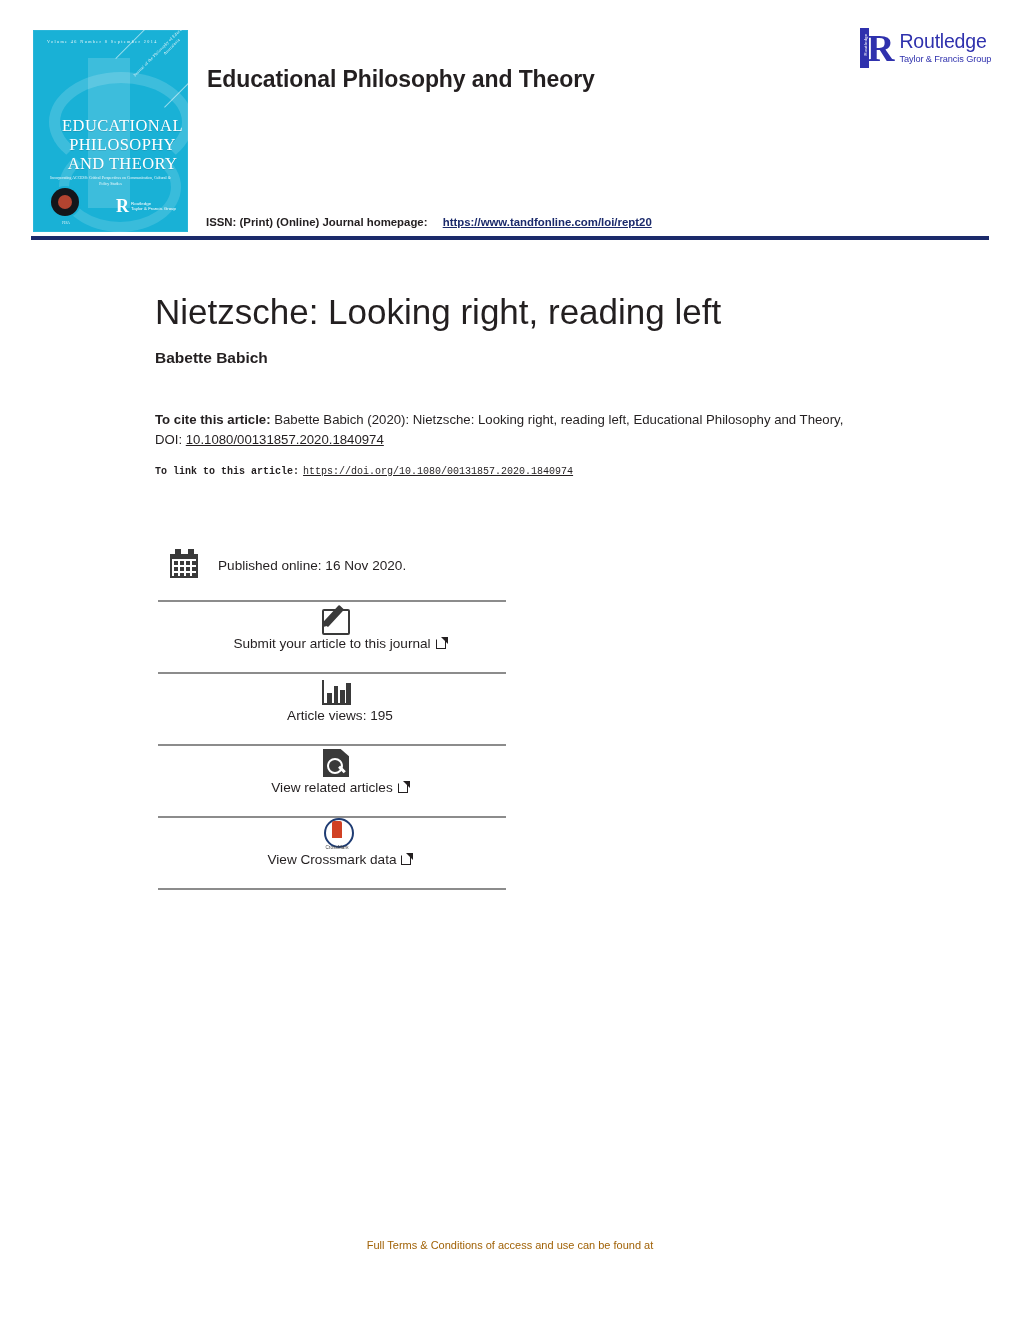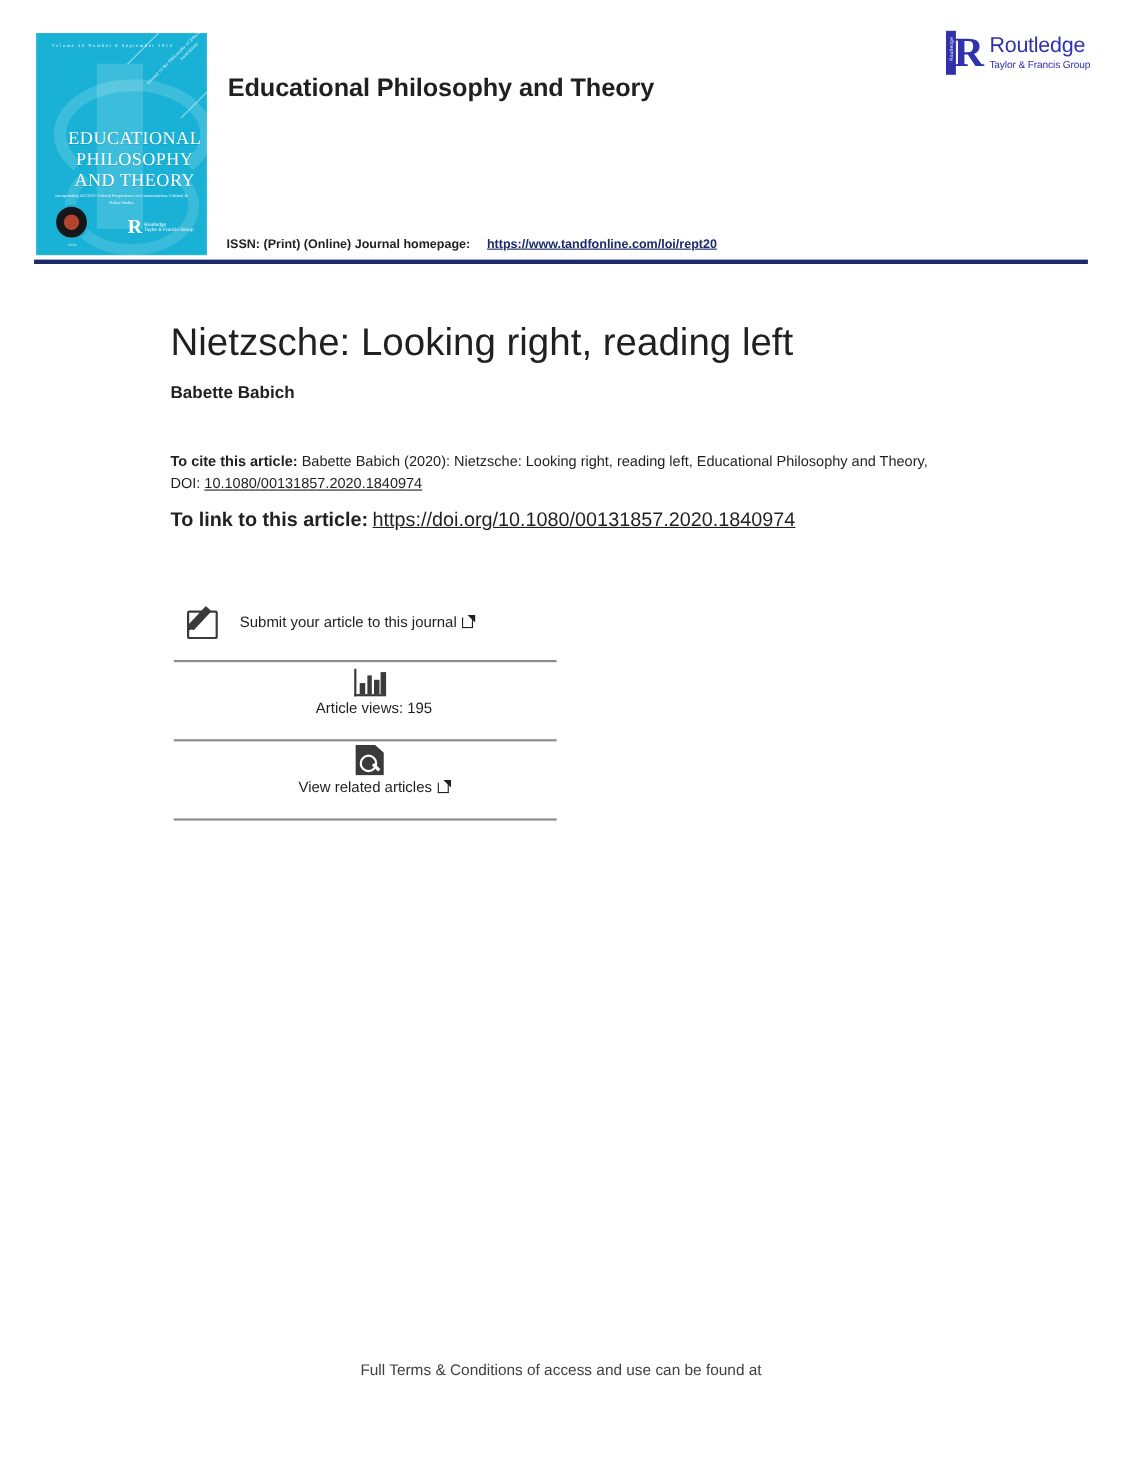--- a/index.html
+++ b/index.html
@@ -265,22 +265,23 @@
   #cite-block .lbl { font-weight: 700; }
   #cite-block .doi {
     color: #231f20;
     text-decoration: underline;
   }
 
   #link-block {
     position: absolute;
     left: 155px; top: 462px;
     width: 690px;
-    font-size: 18px;
+    font-size: 10px;
     line-height: 20px;
+    font-family: Liberation Mono, monospace;
   }
   #link-block .lbl { font-weight: 700; }
   #link-block .doi-url {
     color: #231f20;
     text-decoration: underline;
     margin-left: 4px;
   }
 
   
   #meta {
@@ -467,23 +468,23 @@
     color: #3a3a3a;
     letter-spacing: .1px;
   }
 
   
   #footer {
     position: absolute;
     left: 0; top: 1236px;
     width: 1020px;
     text-align: center;
-    font-size: 14px;
+    font-size: 11px;
     line-height: 19px;
-    color: #404040;
+    color: #a16207;
   }
 </style>
 </head>
 <body>
 
 <div id="masthead">
 
   <div id="cover">
     <div class="cov-band"></div>
     <div class="cov-arc"></div>
@@ -536,20 +537,29 @@
 <div id="cite-block">
   <span class="lbl">To cite this article:</span><span> Babette Babich (2020): Nietzsche: Looking right, reading left, Educational Philosophy and Theory, DOI: </span><a class="doi" href="#">10.1080/00131857.2020.1840974</a>
 </div>
 
 <div id="link-block">
   <span class="lbl">To link to this article:</span><a class="doi-url" href="#">https://doi.org/10.1080/00131857.2020.1840974</a>
 </div>
 
 <div id="meta">
 
+  <div class="meta-row">
+    <div class="meta-ico ic-cal">
+      <div class="tab1"></div>
+        <div class="tab2"></div>
+      <div class="body"></div>
+        <div class="grid"></div>
+    </div>
+    <div class="meta-txt">Published online: 16 Nov 2020.</div>
+  </div>
 
   <div class="meta-row">
     <div class="meta-ico ic-pen">
       <div class="sheet"></div>
         <div class="nib"></div>
     </div>
     <div class="meta-txt">
       <span>Submit your article to this journal</span><span class="extlink"></span>
     </div>
   </div>
@@ -571,18 +581,27 @@
       <div class="doc"></div>
         <div class="fold"></div>
       <div class="lens"></div>
         <div class="handle"></div>
     </div>
     <div class="meta-txt">
       <span>View related articles</span><span class="extlink"></span>
     </div>
   </div>
 
+  <div class="meta-row">
+    <div class="meta-ico ic-cm">
+      <div class="ring"></div>
+      <div class="cmlabel">CrossMark</div>
+    </div>
+    <div class="meta-txt">
+      <span>View Crossmark data</span><span class="extlink"></span>
+    </div>
+  </div>
 
 </div>
 
 <div id="footer">
   <div>Full Terms &amp; Conditions of access and use can be found at</div>
 </div>
 
 </body></html>

